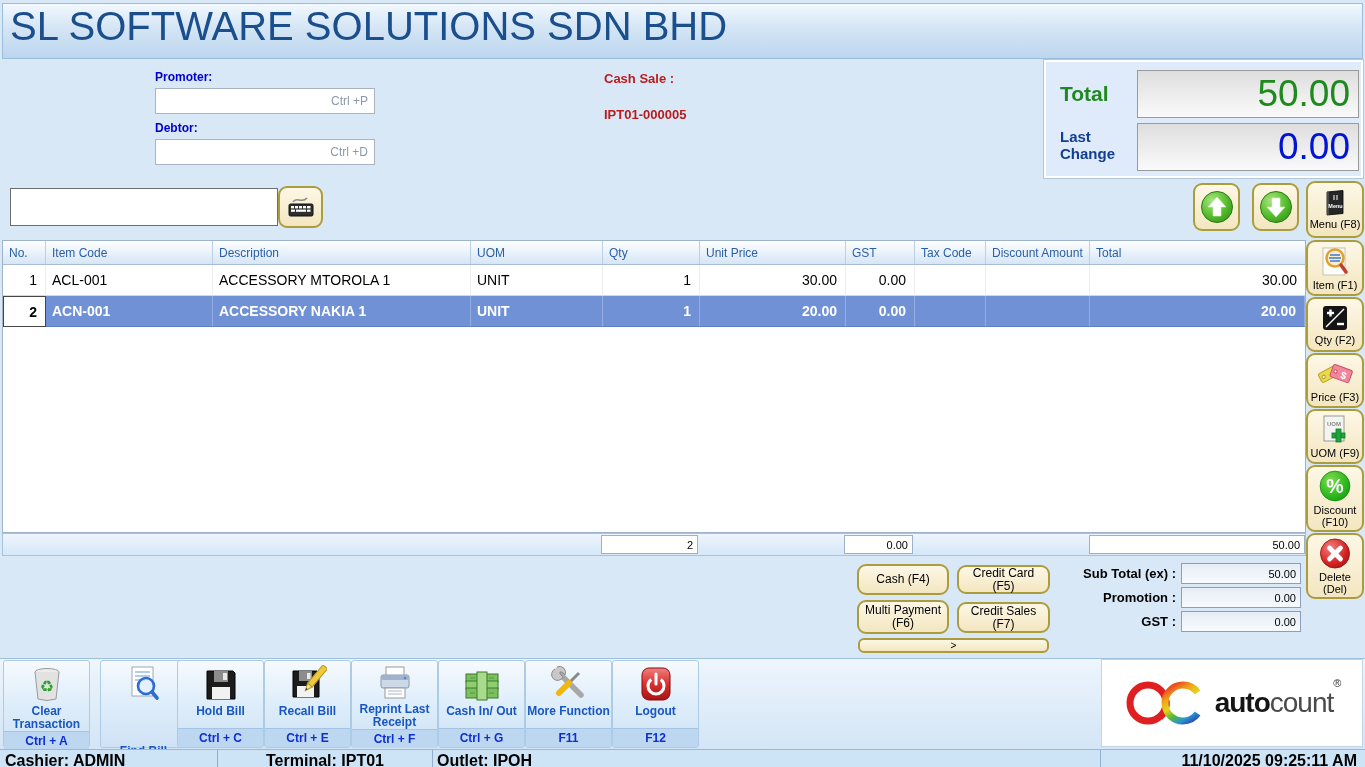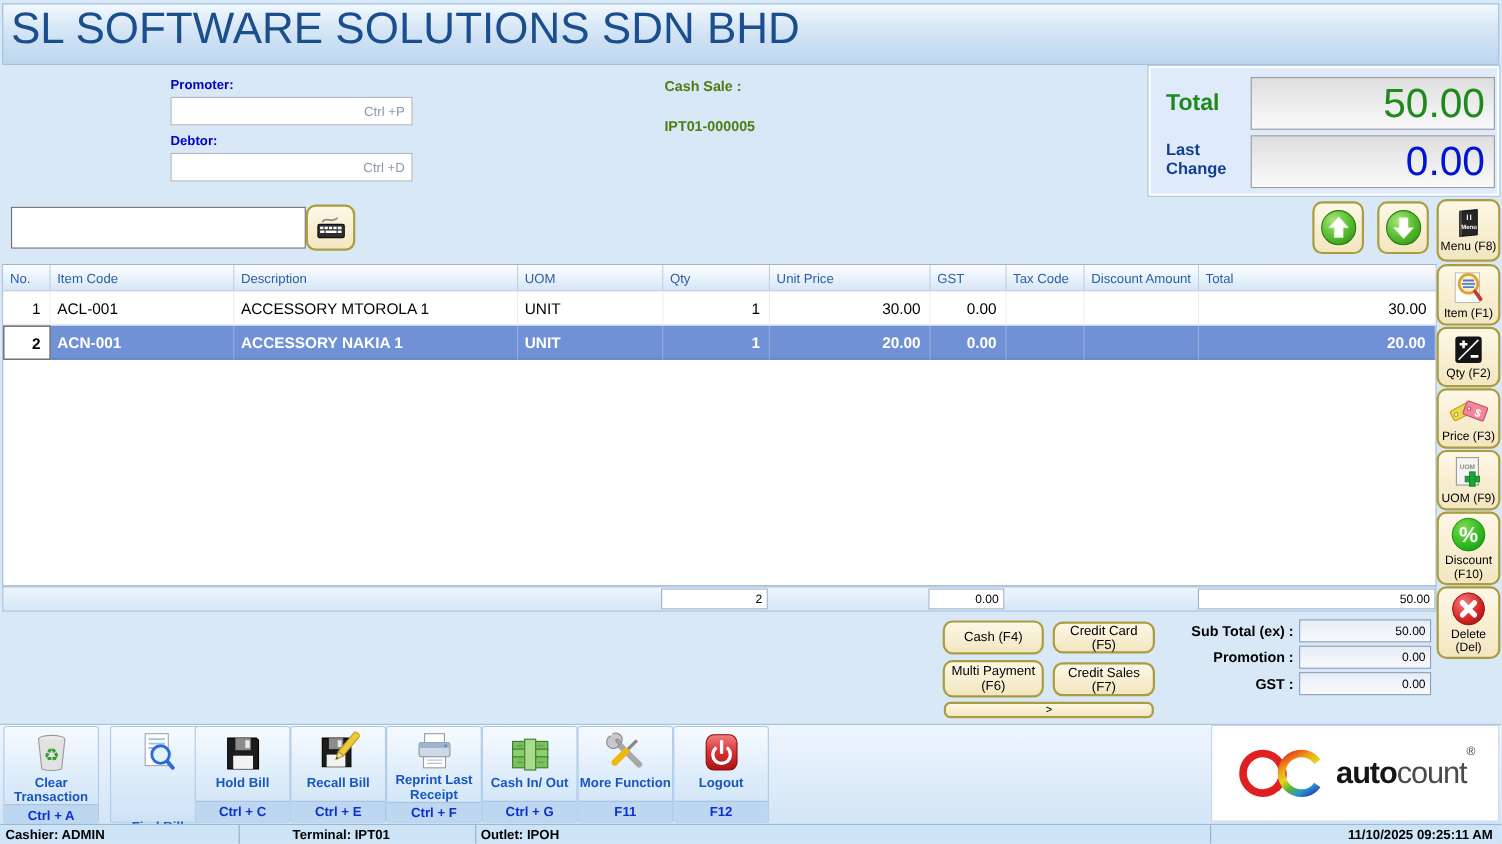--- a/index.html
+++ b/index.html
@@ -11,21 +11,21 @@
   #titlebar { position:absolute; left:2px; top:3px; width:1361px; height:56px;
     background:linear-gradient(180deg,#f2f8fe 0%,#d4e5f5 45%,#bcd6ee 100%);
     border:1px solid #9dbeda; display:flex; align-items:flex-start; }
   #titlebar .title { font-size:40px; color:#1b4e8c; padding-left:7px; letter-spacing:0px; }
 
   
   .hlabel { position:absolute; font-size:12px; font-weight:bold; color:#0000cd; }
   .hinput { position:absolute; width:220px; height:26px; background:#fff; border:1px solid #a9b4c2;
     font-size:12px; color:#333; text-align:right; padding-right:6px; font-family:"Liberation Sans",sans-serif; }
   .hinput::placeholder { color:#8d99ab; }
-  .docinfo { position:absolute; font-size:13px; font-weight:bold; color:#4d7c0f; }
+  .docinfo { position:absolute; font-size:13px; font-weight:bold; color:#b91c1c; }
 
   
   #total-panel { position:absolute; left:1044px; top:60px; width:319px; height:118px;
     background:#dfeafa; border:2px solid #ffffff; outline:1px solid #b0c8de; }
   .tp-box { position:absolute; left:91px; width:222px; background:linear-gradient(180deg,#dedede,#fafafa);
     border:1px solid #9a9a9a; display:flex; align-items:center; justify-content:flex-end; padding-right:8px; }
   #tp-total-box { top:8px; height:48px; }
   #tp-change-box { top:61px; height:48px; }
   .tp-label { position:absolute; left:14px; font-weight:bold; }
   #tp-total-label { top:20px; font-size:21px; color:#1e8a1e; }
@@ -101,21 +101,21 @@
 
   
   #logo-panel { position:absolute; left:1101px; top:659px; width:262px; height:88px; background:#fff;
     border:1px solid #c2d4e6; display:flex; align-items:center; justify-content:center; gap:4px; }
   .brand-bold { font-size:28px; font-weight:bold; color:#151515; letter-spacing:-1px; }
   .brand-light { font-size:28px; color:#4a4a4a; letter-spacing:-1px; }
   .brand-reg { font-size:11px; color:#333; vertical-align:top; position:relative; top:-10px; }
 
   
   #statusbar { position:absolute; left:0; top:749px; width:1365px; height:18px; background:#cde3f6;
-    border-top:1px solid #9ab8d4; font-size:12px; font-weight:bold; color:#000; }
+    border-top:1px solid #9ab8d4; font-size:16px; font-weight:bold; color:#000; }
   .sb-item { position:absolute; top:2px; }
   .sb-sep { position:absolute; top:0; width:1px; height:18px; background:#94afc8; }
 </style>
 </head>
 <body>
 
 <div id="app">
 
   <div id="titlebar">
     <div class="title">SL SOFTWARE SOLUTIONS SDN BHD</div>

